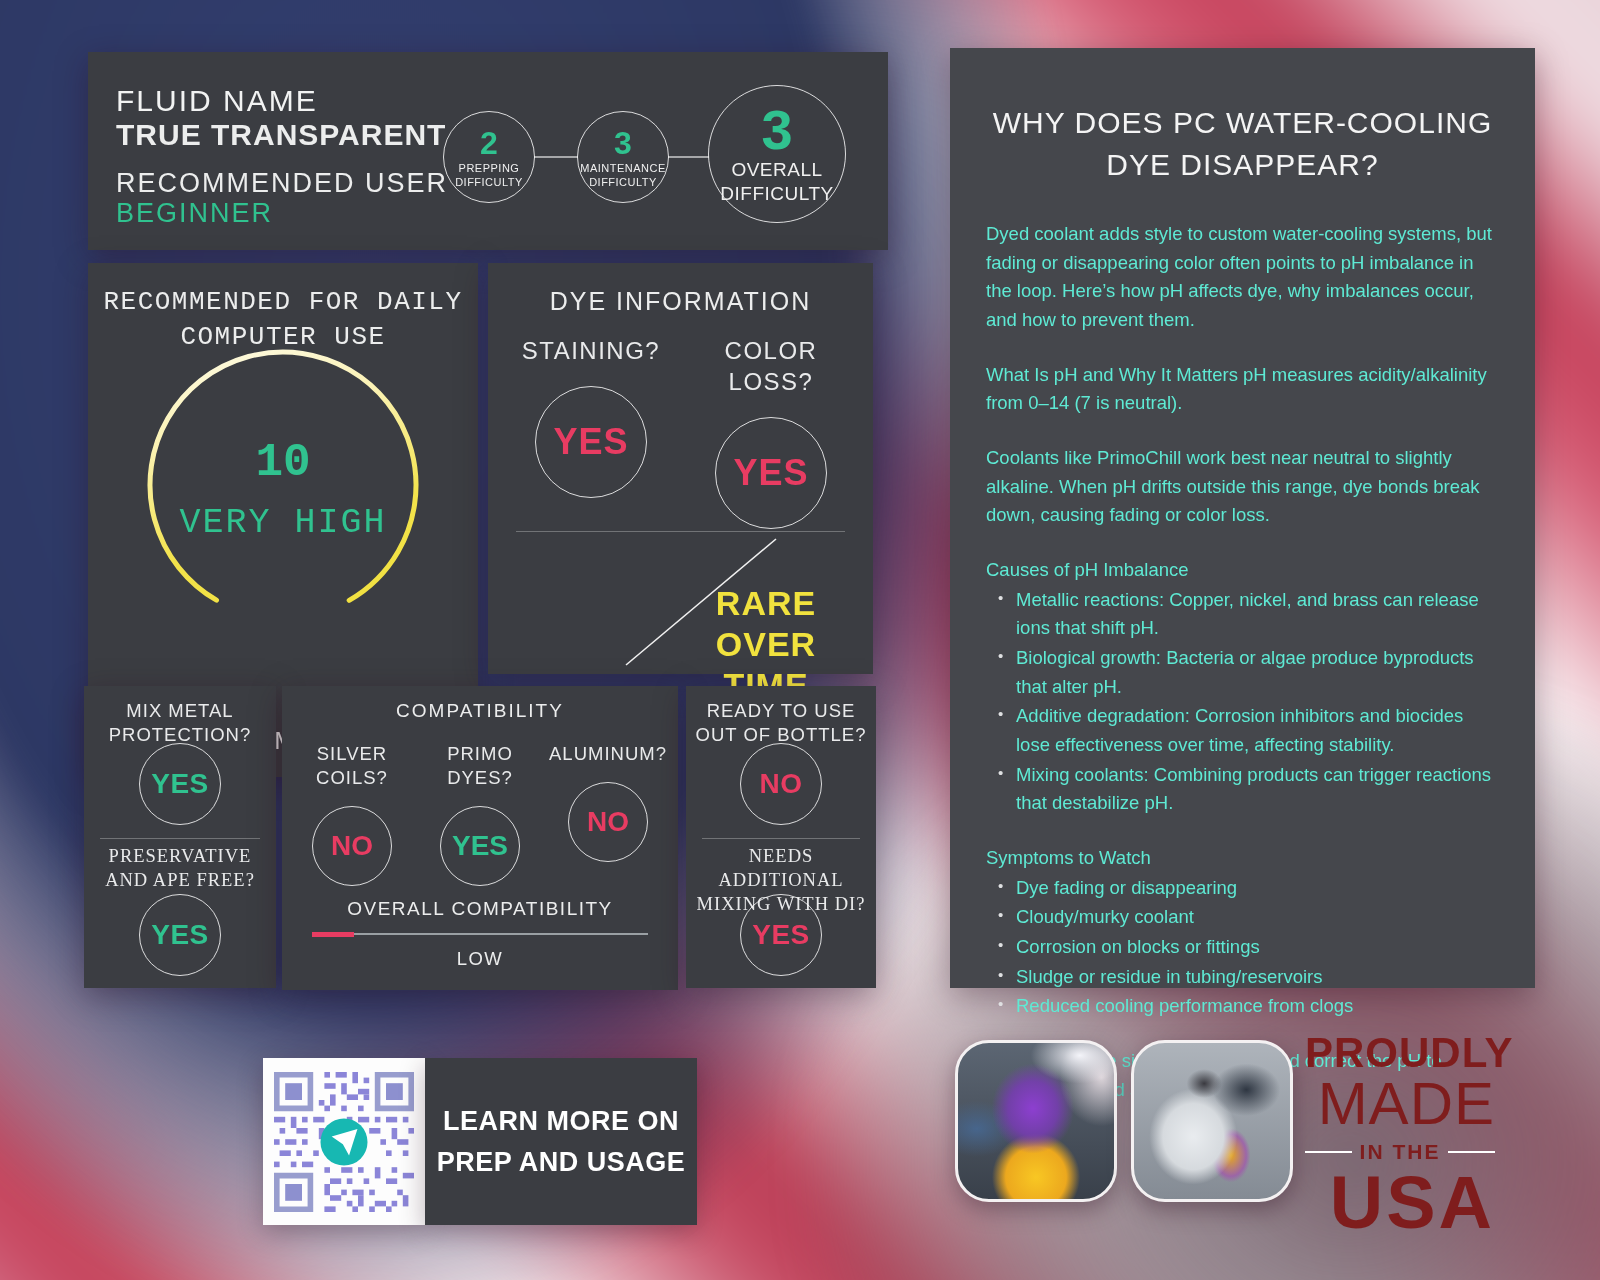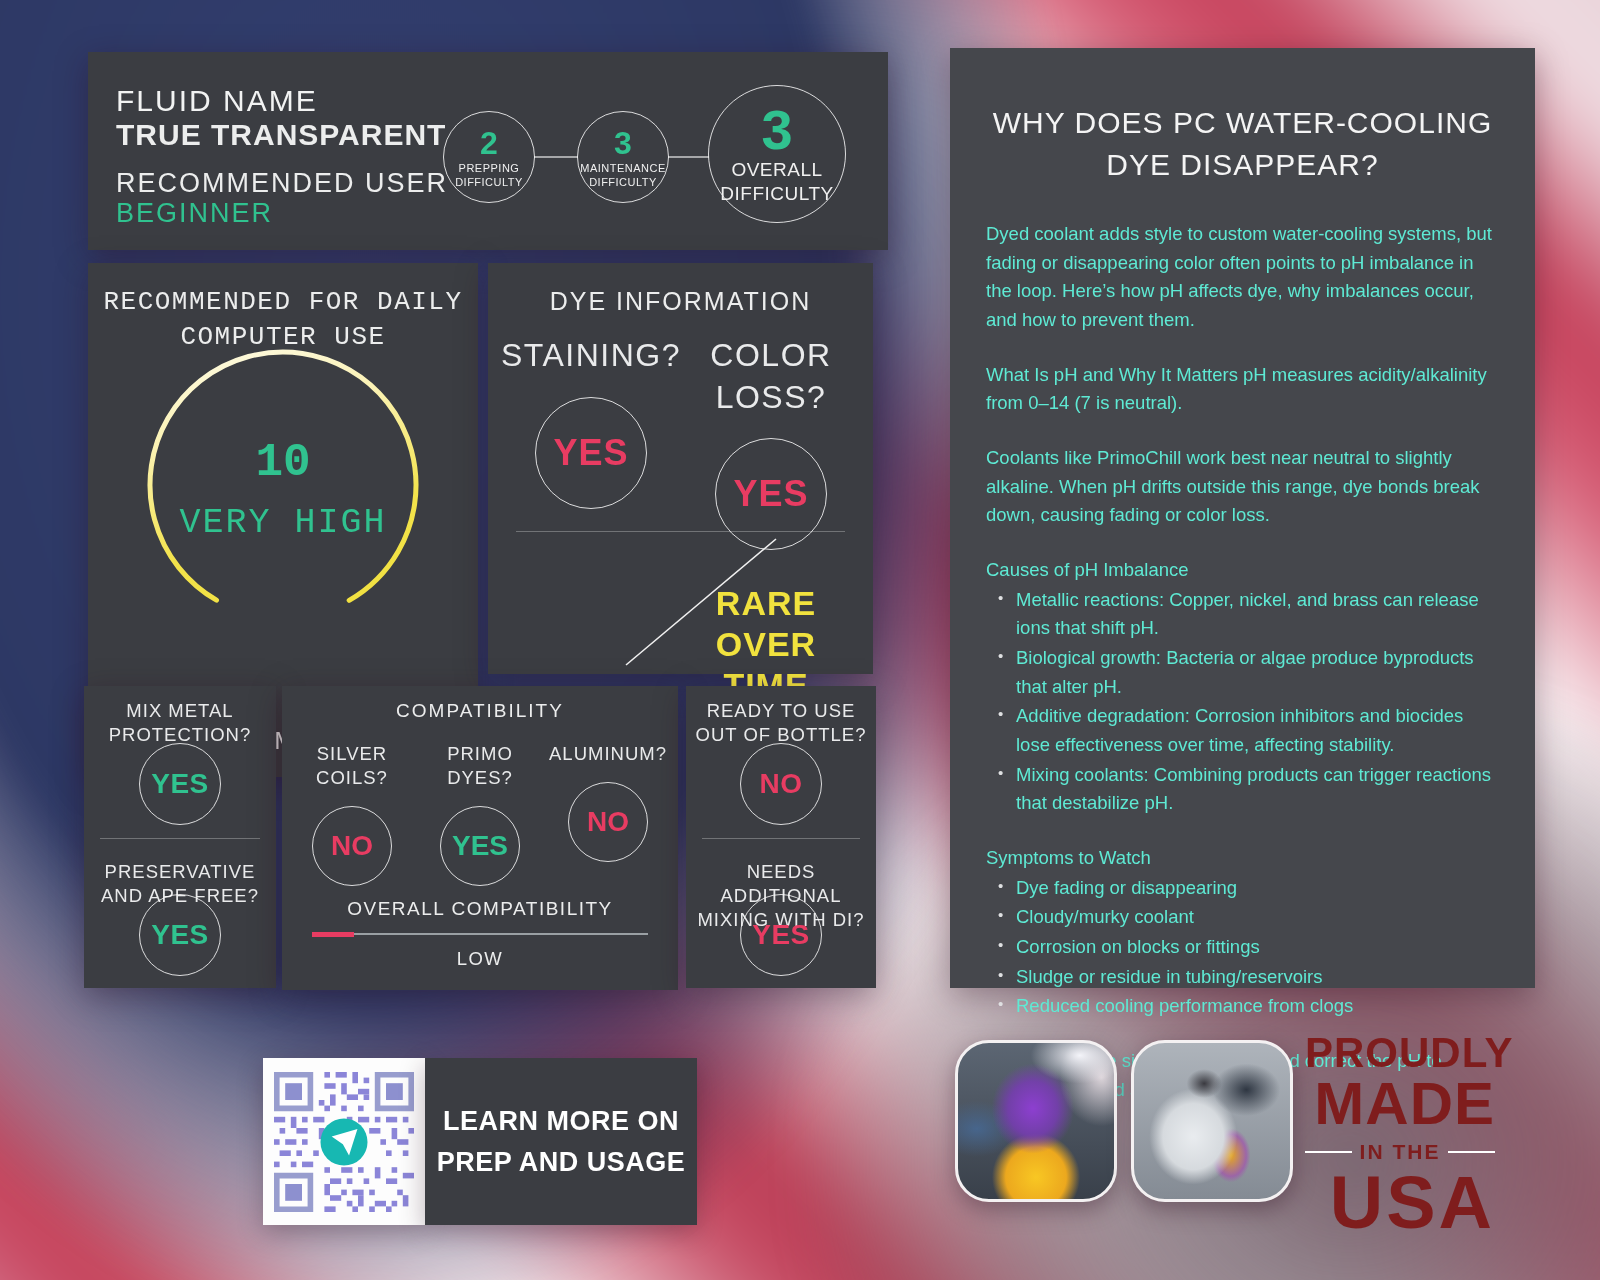--- a/index.html
+++ b/index.html
@@ -53,39 +53,39 @@
     font-size:26px; letter-spacing:1.5px; line-height:1.35; }
   .gauge-svg { position:absolute; inset:0; }
   .gauge-score { position:absolute; top:174px; left:0; right:0; text-align:center; font-size:46px; font-weight:700; }
   .gauge-word  { position:absolute; top:240px; left:0; right:0; text-align:center; font-size:35px; letter-spacing:2px; }
   .gauge-foot  { position:absolute; bottom:20px; left:0; right:0; text-align:center; font-size:26px; letter-spacing:1px; }
 
   
   .p-dye { left:488px; top:263px; width:385px; height:411px; }
   .dye-title { position:absolute; top:24px; left:0; right:0; text-align:center; font-size:25px; letter-spacing:2px; }
   .dye-col { position:absolute; top:72px; width:170px; display:flex; flex-direction:column; align-items:center; }
-  .dye-col .qlabel { font-size:32px; letter-spacing:1.5px; }
+  .dye-col .qlabel { font-size:24px; letter-spacing:1.5px; }
   .dye-col .circle { width:112px; height:112px; margin-top:20px; font-size:36px; font-weight:700; letter-spacing:1px; }
   .dye-div { top:268px; left:28px; right:28px; }
   .collect-label { position:absolute; left:4px; top:292px; width:210px; text-align:center;
     font-size:26px; letter-spacing:1px; line-height:1.3; }
   .collect-value { position:absolute; right:12px; top:320px; width:190px; text-align:center;
     font-size:34px; font-weight:700; letter-spacing:1px; line-height:1.2; }
   .diag-svg { position:absolute; inset:0; }
 
   
   .p-mix { left:84px; top:686px; width:192px; height:302px; }
   .p-compat { left:282px; top:686px; width:396px; height:304px; }
   .p-ready { left:686px; top:686px; width:190px; height:302px; }
   .duo .qlabel { position:absolute; left:8px; right:8px; font-size:18.5px; }
   .duo .circle { position:absolute; left:50%; transform:translateX(-50%);
     width:82px; height:82px; font-size:28px; font-weight:700; letter-spacing:.5px; }
   .q1 { top:13px; } .c1 { top:57px; }
   .duo .divider { top:152px; left:16px; right:16px; }
-  .q2 { top:174px; } .c2 { top:208px; }
+  .q2 { top:158px;font-family:Liberation Serif, serif; } .c2 { top:208px; }
   .compat-title { position:absolute; top:14px; left:0; right:0; text-align:center; font-size:19px; letter-spacing:2px; }
   .compat-row { position:absolute; top:56px; left:6px; right:6px; display:flex; justify-content:space-around; }
   .compat-item { display:flex; flex-direction:column; align-items:center; width:120px; }
   .compat-item .qlabel { font-size:18.5px; }
   .compat-item .circle { width:80px; height:80px; margin-top:16px; font-size:28px; font-weight:700; }
   .overall-label { position:absolute; top:212px; left:0; right:0; text-align:center; font-size:19px; letter-spacing:1.5px; }
   .bar-track { position:absolute; top:247px; left:30px; width:336px; height:2px; background:#9aa0a4; }
   .bar-fill { position:absolute; left:0; top:-1.5px; width:42px; height:5px; background:#e83c62; }
   .overall-value { position:absolute; top:262px; left:0; right:0; text-align:center; font-size:18.5px; letter-spacing:1.5px; }
 
@@ -120,21 +120,21 @@
       linear-gradient(#5c6673, #39404a); }
   .photo2 { left:1131px;
     background:
       radial-gradient(ellipse 45px 35px at 72% 30%, rgba(40,48,60,.95), rgba(40,48,60,0) 75%),
       radial-gradient(ellipse 22px 18px at 45% 26%, #3a3a40 0%, rgba(58,58,64,0) 80%),
       radial-gradient(ellipse 55px 60px at 38% 60%, #e9ecef 0%, #d6dade 55%, rgba(214,218,222,0) 80%),
       radial-gradient(ellipse 22px 30px at 62% 72%, #e8a81e 0%, rgba(160,90,170,.8) 70%, rgba(160,90,170,0) 90%),
       linear-gradient(#aeb4bb, #848b94); }
   .usa { position:absolute; left:1305px; top:1032px; width:190px; color:#7f1d1d; text-align:right; }
   .usa .l1 { font-size:42px; font-weight:700; letter-spacing:1px; line-height:1.0; }
-  .usa .l2 { font-size:60px; font-weight:700; letter-spacing:1px; line-height:1.0; }
+  .usa .l2 { font-size:60px; font-weight:400; letter-spacing:1px; line-height:1.0; }
   .usa .l3 { display:flex; align-items:center; gap:8px; margin:6px 0 2px; }
   .usa .l3 .rule { flex:1; height:2.5px; background:#fff; }
   .usa .l3 .txt { font-size:21px; font-weight:700; letter-spacing:2px; }
   .usa .l4 { font-size:74px; font-weight:700; letter-spacing:3px; line-height:1.0; }
 </style>
 </head>
 <body>
 
 <div class="stage">
   <div class="bg-stripes"></div>

